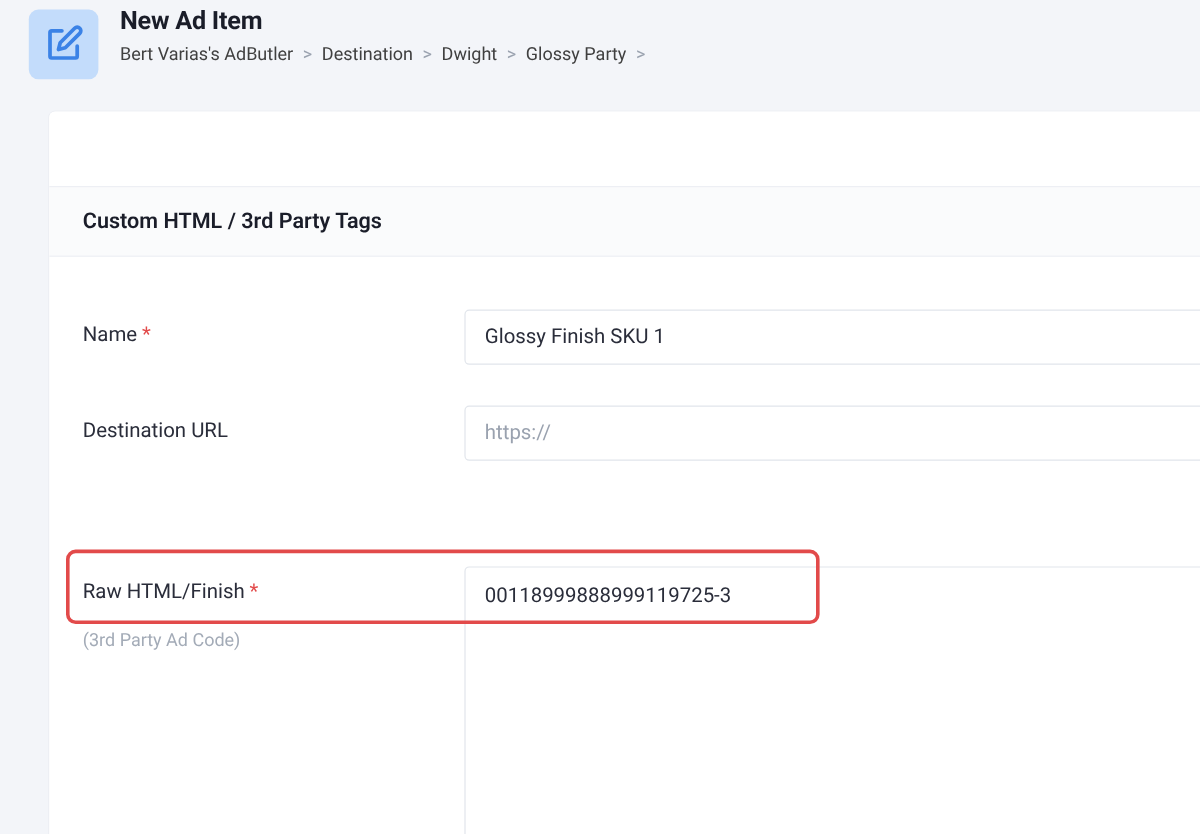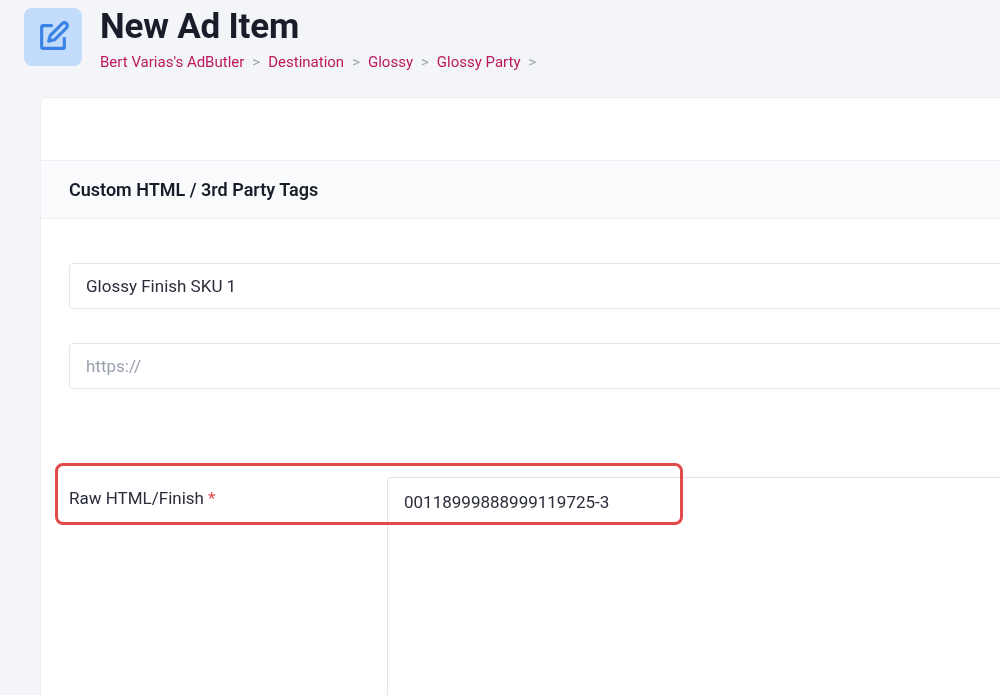--- a/index.html
+++ b/index.html
@@ -36,35 +36,35 @@
       width: 34px;
       height: 34px;
     }
     .header-text {
       display: flex;
       flex-direction: column;
       gap: 6px;
       padding-top: 0px;
     }
     .page-title {
-      font-size: 35px;
+      font-size: 21px;
       font-weight: 700;
       color: #1a1d29;
       letter-spacing: -0.2px;
     }
     .breadcrumb {
       font-size: 15px;
       color: #66707d;
       display: flex;
       align-items: center;
       gap: 8px;
       flex-wrap: wrap;
     }
     .breadcrumb-item {
-      color: #be185d;
+      color: #404040;
     }
     .breadcrumb-sep {
       color: #9aa2af;
     }
     .panel {
       background: #ffffff;
       border-radius: 6px;
       margin: 10px 0 0 40px;
       border: 1px solid #edeff4;
       overflow: hidden;
@@ -163,43 +163,48 @@
       <path d="M18.5 2.5a2.1 2.1 0 0 1 3 3L13 14l-4 1 1-4 8.5-8.5z"></path>
     </svg>
   </div>
   <div class="header-text">
     <div class="page-title">New Ad Item</div>
     <div class="breadcrumb">
       <span class="breadcrumb-item">Bert Varias's AdButler</span>
       <span class="breadcrumb-sep">&gt;</span>
       <span class="breadcrumb-item">Destination</span>
       <span class="breadcrumb-sep">&gt;</span>
-      <span class="breadcrumb-item">Glossy</span>
+      <span class="breadcrumb-item">Dwight</span>
       <span class="breadcrumb-sep">&gt;</span>
       <span class="breadcrumb-item">Glossy Party</span>
       <span class="breadcrumb-sep">&gt;</span>
     </div>
   </div>
 </div>
 
 <div class="panel">
   <div class="panel-blank"></div>
   <div class="section-header">Custom HTML / 3rd Party Tags</div>
   <div class="form-body">
 
     <div class="form-row">
+      <div class="form-label">
+        <span>Name</span><span class="required">*</span>
+      </div>
       <input type="text" class="form-input" value="Glossy Finish SKU 1" style="">
     </div>
 
     <div class="form-row">
+      <div class="form-label">Destination URL</div>
       <input type="text" class="form-input" placeholder="https://" style="">
     </div>
 
     <div class="form-row row-rawhtml">
       <div class="highlight-box"></div>
       <div class="form-label">
         <span>Raw HTML/Finish</span><span class="required">*</span>
+        <span class="sublabel">(3rd Party Ad Code)</span>
       </div>
       <textarea class="form-textarea" style="">00118999888999119725-3</textarea>
     </div>
 
   </div>
 </div>
 
 </body></html>

